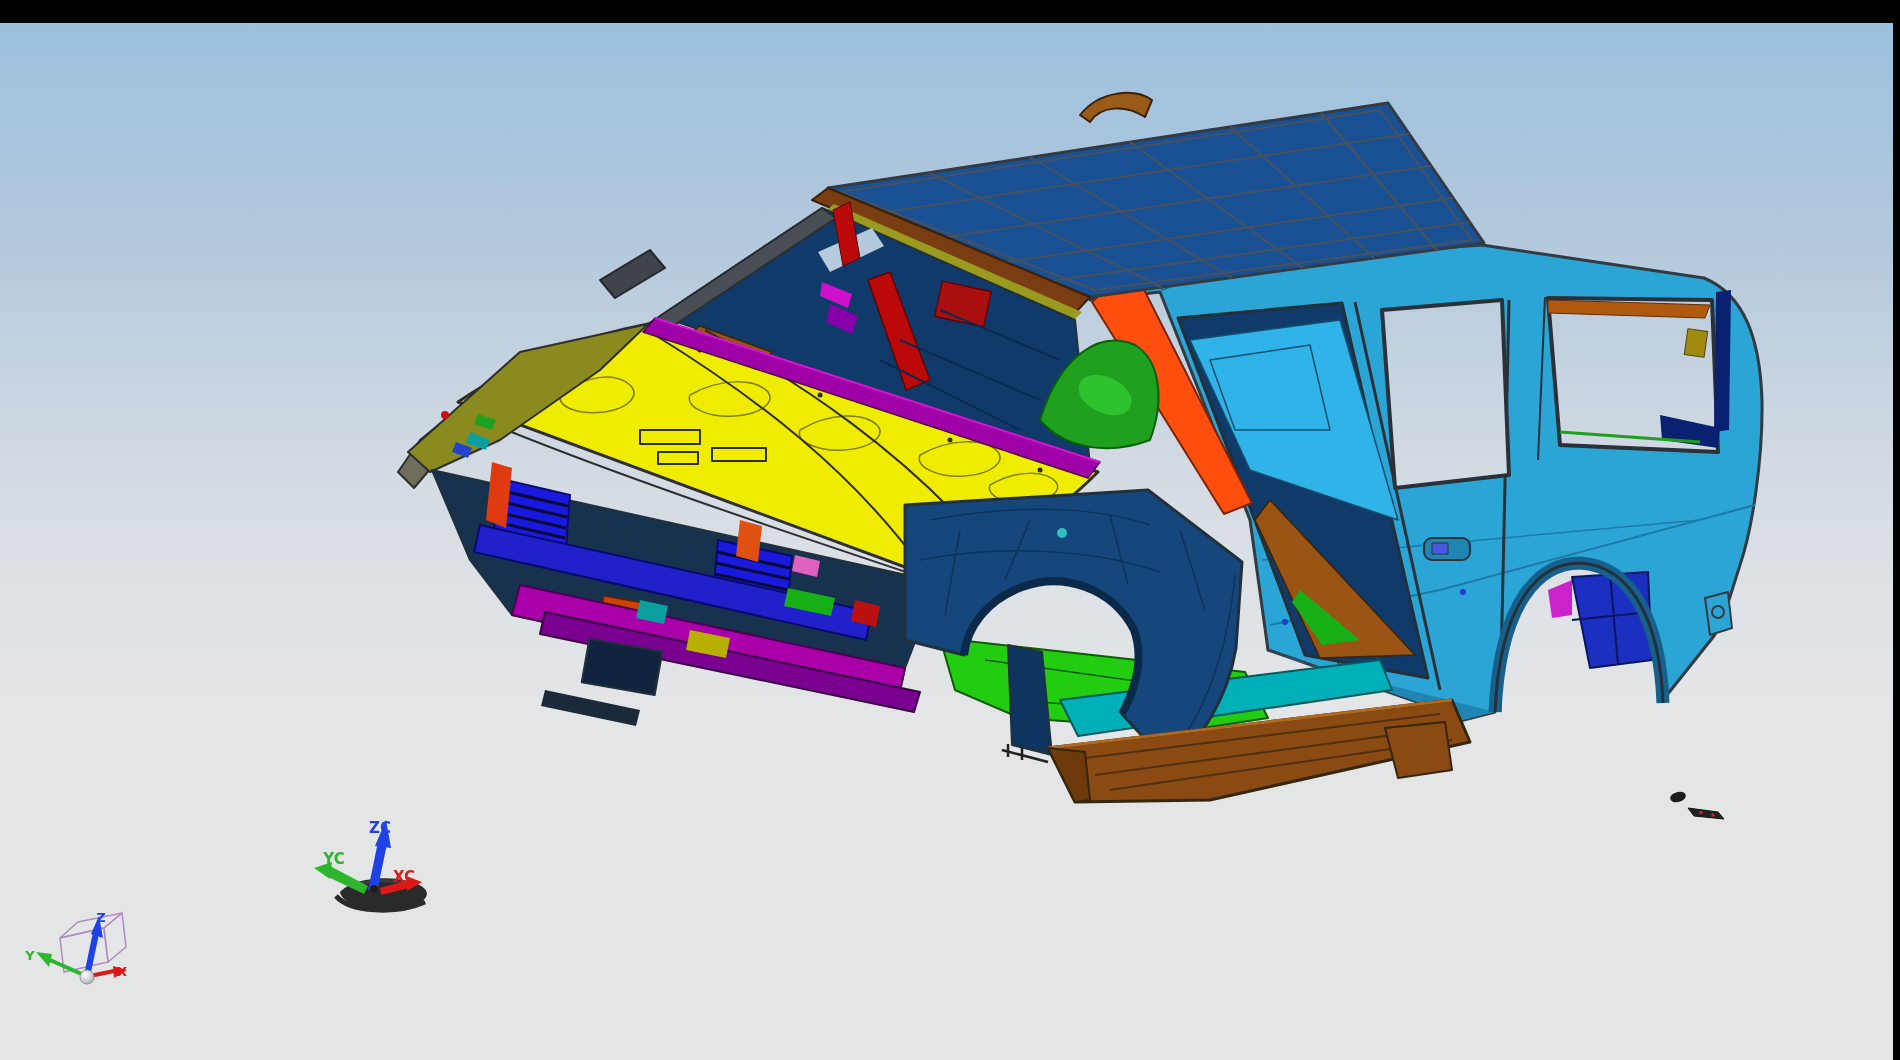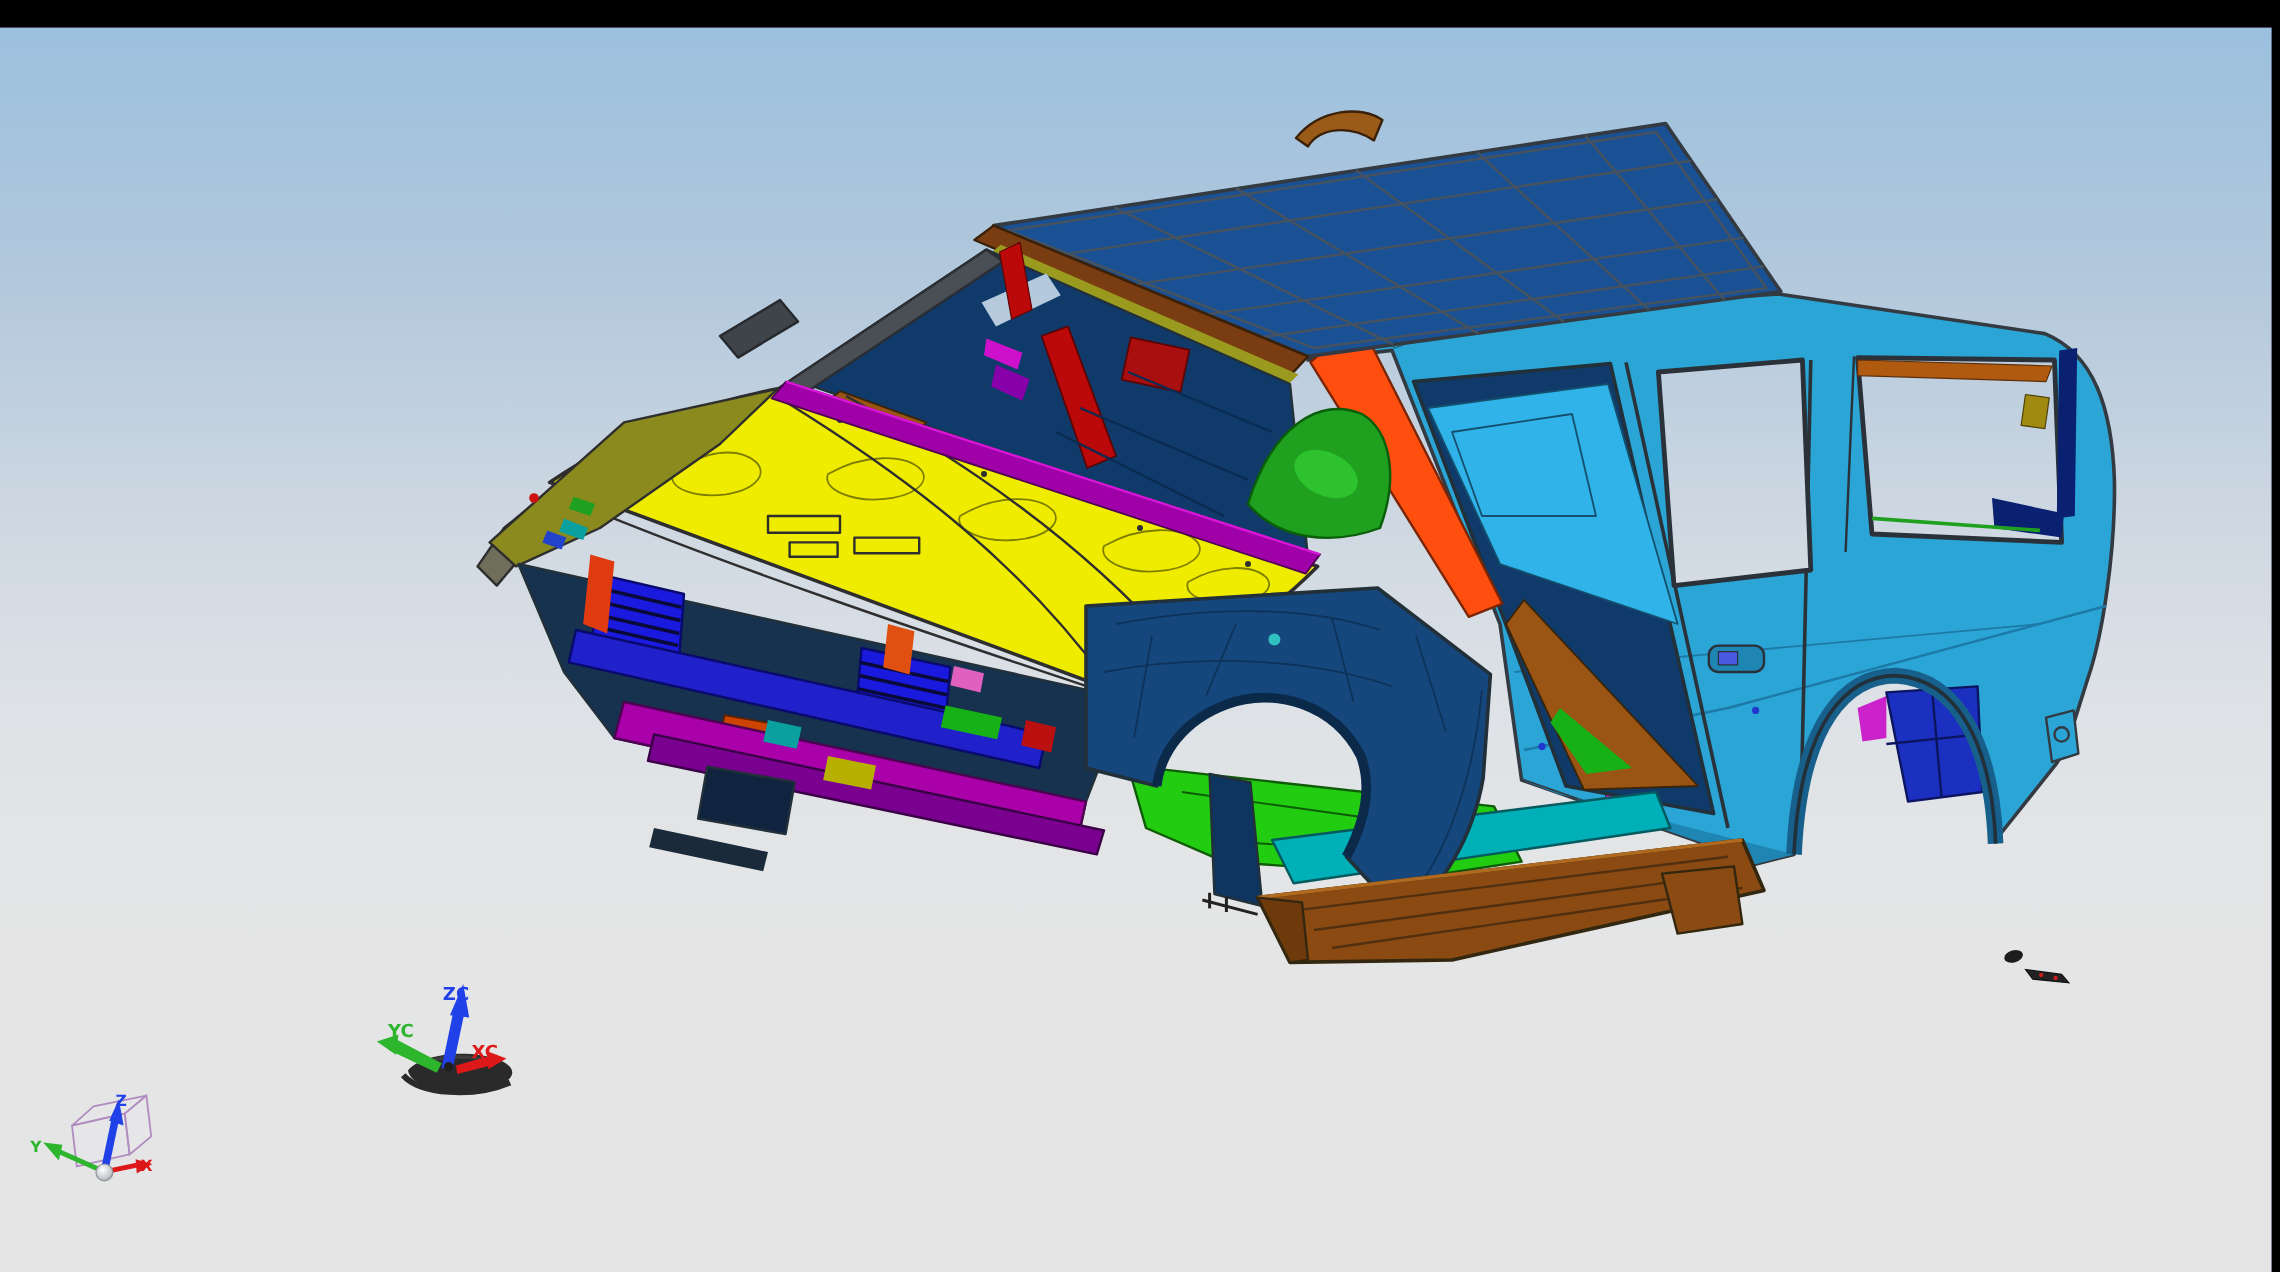--- a/index.html
+++ b/index.html
@@ -1,16 +1,16 @@
 <!DOCTYPE html>
 <html style="--outline: #333a41; --roof: #1a5094; --roof_grid: #46535f; --header_brown: #7a3d12; --header_olive: #9a9a1e; --copper_part: #9a5a18; --hood: #f0ec00; --hood_line: #7e7e00; --cowl_magenta: #a000a8; --cowl_magenta_bright: #d816d8; --interior_navy: #0f3a6a; --interior_red: #bb0808; --interior_green: #1fa01f; --interior_green_hi: #35d035; --interior_magenta: #cc10cc; --interior_purple: #8800aa; --pillar_gray: #4a4f55; --wing_olive: #8a8a1f; --wing_gray: #6e6e5a; --body_cyan: #2aa5d6; --body_cyan_dark: #1f86b4; --fender_navy: #15477d; --fender_line: #0e3258; --pillar_orange: #ff4e0e; --rail_red: #cc1414; --rail_cyan: #35c8f5; --floor_green: #22cc11; --floor_copper: #9a5515; --running_board: #8a4a12; --running_board_hi: #b06a20; --front_base_navy: #16324f; --grille_blue: #1a1adf; --beam_blue: #2121cc; --accent_orange: #e03a10; --accent_orange2: #cc4400; --bar_magenta: #aa00aa; --bar_purple: #7a0090; --patch_green: #17b017; --patch_yellow: #b8b000; --patch_pink: #e060c0; --patch_teal: #0aa0a0; --arch_blue: #1b2fc0; --arch_magenta: #cc22cc; --sill_teal: #00b0b8; --navy_deep: #0a2070; --dot_blue: #2238cc; --debris_dark: #1c1c1c; --cube_edge: #b08cc0; --letterbox_color: #000000; --background_top: #9bc0de; --background_mid: #cfd8e2; --background_bottom: #e5e5e5;"><head>
 <meta charset="utf-8">
 <style>
   html,body{margin:0;padding:0;background:#000;}
-  .stage{position:relative;width:1900px;height:1060px;background:#c4b5fd;overflow:hidden;}
+  .stage{position:relative;width:1900px;height:1060px;background:#ec4899;overflow:hidden;}
   svg{position:absolute;left:0;top:0;display:block;}
   text{font-family:"DejaVu Sans",sans-serif;font-weight:bold;}
   .axis-label{font-size:15px;}
   .axis-label-small{font-size:13px;}
 </style>
 </head>
 <body>
 
 <div class="stage">
 <svg width="1900" height="1060" viewBox="0 0 1900 1060">

